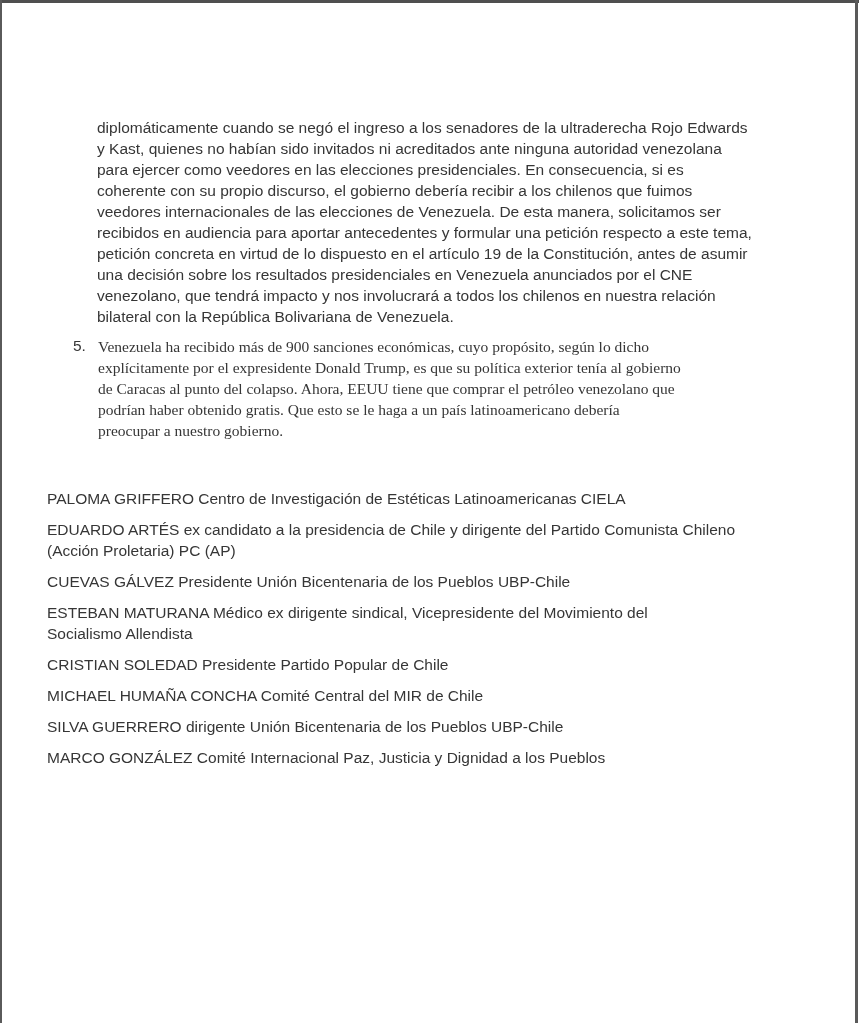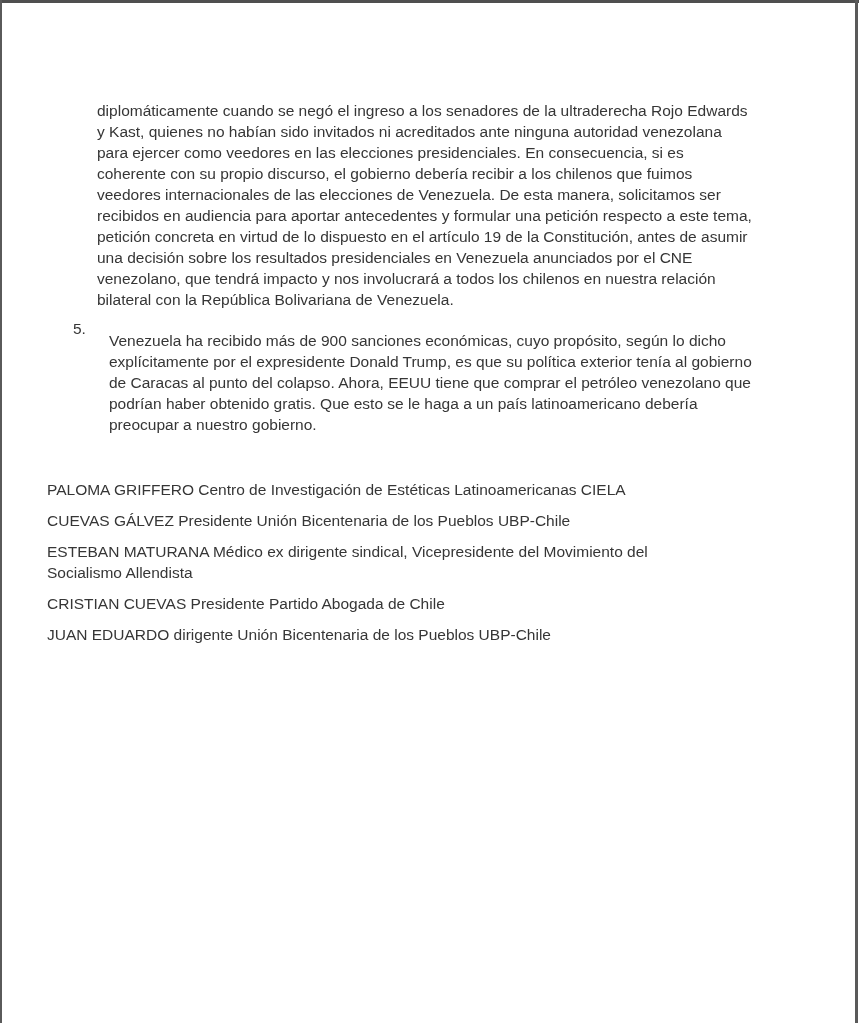--- a/index.html
+++ b/index.html
@@ -31,46 +31,47 @@
     background: #5a5a5a;
   }
   .border-right {
     position: absolute;
     top: 0; right: 1px;
     width: 3px; height: 100%;
     background: #5a5a5a;
   }
   .content {
     position: absolute;
-    top: 100px;
+    top: 117px;
     left: 47px;
     right: 16px;
   }
   .para {
     margin: 0 0 8px 0;
     white-space: pre-line;
   }
   .indent {
     margin-left: 50px;
   }
   .list-item {
     display: flex;
     margin: 0 0 8px 0;
   }
   .list-num {
     flex: none;
     width: 24px;
     margin-left: 26px;
   }
   .list-text {
-    margin: 12px;
+    margin: 1px;
     white-space: pre-line;
+    font-family: Liberation Serif, serif;
   }
   .signatures {
-    margin-top: 32px;
+    margin-top: 46px;
   }
   .sig {
     margin: 0 0 10px 0;
     white-space: pre-line;
   }
 </style>
 </head>
 <body>
 
 <div class="page">
@@ -95,21 +96,25 @@
       <span class="list-num">5.</span>
       <p class="list-text">Venezuela ha recibido más de 900 sanciones económicas, cuyo propósito, según lo dicho
 explícitamente por el expresidente Donald Trump, es que su política exterior tenía al gobierno
 de Caracas al punto del colapso. Ahora, EEUU tiene que comprar el petróleo venezolano que
 podrían haber obtenido gratis. Que esto se le haga a un país latinoamericano debería
 preocupar a nuestro gobierno.</p>
     </div>
 
     <div class="signatures">
       <p class="sig">PALOMA GRIFFERO Centro de Investigación de Estéticas Latinoamericanas CIELA</p>
+      <p class="sig">EDUARDO ARTÉS ex candidato a la presidencia de Chile y dirigente del Partido Comunista Chileno
+(Acción Proletaria) PC (AP)</p>
       <p class="sig">CUEVAS GÁLVEZ Presidente Unión Bicentenaria de los Pueblos UBP-Chile</p>
       <p class="sig">ESTEBAN MATURANA Médico ex dirigente sindical, Vicepresidente del Movimiento del
 Socialismo Allendista</p>
-      <p class="sig">CRISTIAN CUEVAS Presidente Partido Abogada de Chile</p>
-      <p class="sig">JUAN EDUARDO dirigente Unión Bicentenaria de los Pueblos UBP-Chile</p>
+      <p class="sig">CRISTIAN SOLEDAD Presidente Partido Popular de Chile</p>
+      <p class="sig">MICHAEL HUMAÑA CONCHA Comité Central del MIR de Chile</p>
+      <p class="sig">SILVA GUERRERO dirigente Unión Bicentenaria de los Pueblos UBP-Chile</p>
+      <p class="sig">MARCO GONZÁLEZ Comité Internacional Paz, Justicia y Dignidad a los Pueblos</p>
     </div>
 
   </div>
 </div>
 
 </body></html>

